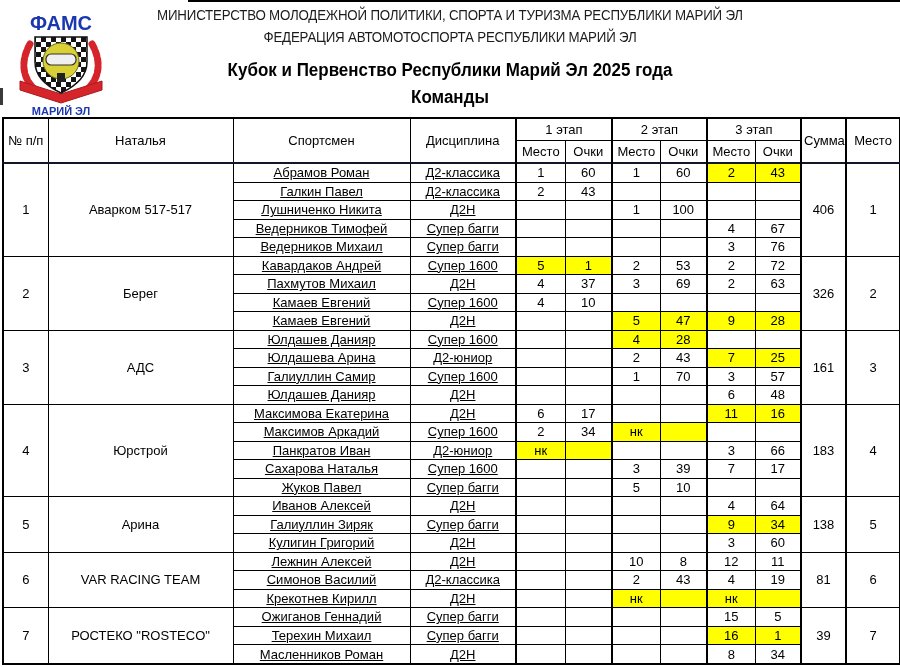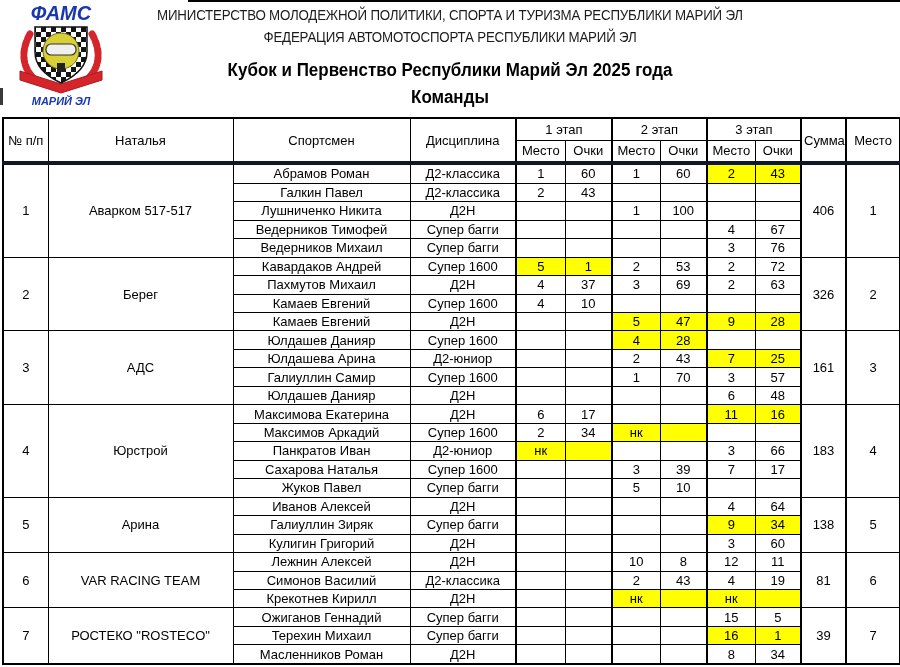--- a/index.html
+++ b/index.html
@@ -4,47 +4,47 @@
 <style>
   *{box-sizing:border-box;}
   html,body{margin:0;padding:0;}
   body{
     width:900px;height:667px;position:relative;overflow:hidden;
     background:#ffffff;color:#000;
     font-family:"Liberation Sans","DejaVu Sans",sans-serif;
   }
   .top-line{position:absolute;left:188px;top:0;width:712px;height:2px;background:#000;}
   .left-mark{position:absolute;left:0;top:88px;width:3px;height:17px;background:#3a3a3a;}
-  .logo{position:absolute;left:6px;top:2px;width:110px;height:108px;font-style:italic;}
+  .logo{position:absolute;left:6px;top:12px;width:110px;height:108px;}
   .org{
     position:absolute;top:4px;left:0;width:900px;text-align:center;
     font-size:14px;line-height:22px;color:#1b1b1b;
     transform:scaleX(0.95);letter-spacing:-0.2px;
   }
   .titles{
     position:absolute;top:57px;left:0;width:900px;text-align:center;
     font-weight:bold;font-size:17.5px;line-height:27px;color:#000;
     transform:scaleX(0.97);
   }
   table#results{
     position:absolute;left:2px;top:117px;width:897px;height:548px;
     border-collapse:collapse;table-layout:fixed;
     border:2px solid #000;
   }
-  #results thead{border-bottom:4px solid #0f172a;padding-left:48px;}
+  #results thead{border-bottom:2px solid #0f172a;padding-left:48px;}
   #results th,#results td{
     border:1px solid #000;font-size:13px;font-weight:normal;
     text-align:center;vertical-align:middle;padding:0 2px;overflow:hidden;
     white-space:nowrap;
   }
   .hrow1 th{height:22px;}
   .hrow2 th{height:23px;}
   .team-start td{border-top:2px solid #000;}
   .bl2{border-left:2px solid #000 !important;}
-  .c-ath,.c-dis{text-align:left;padding:0 4px;}
+  .c-ath,.c-dis{text-align:left;padding:0 4px;text-decoration:underline;}
   .c-team{text-align:left;padding:0 6px;margin-left:40px;}
   .sumh{white-space:normal;line-height:15px;padding:0;}
   .hl{background:#FFFF00;}
   .nk{font-size:12px;}
 </style>
 </head>
 <body>
 
 <div class="top-line"></div>
 <div class="left-mark"></div>

